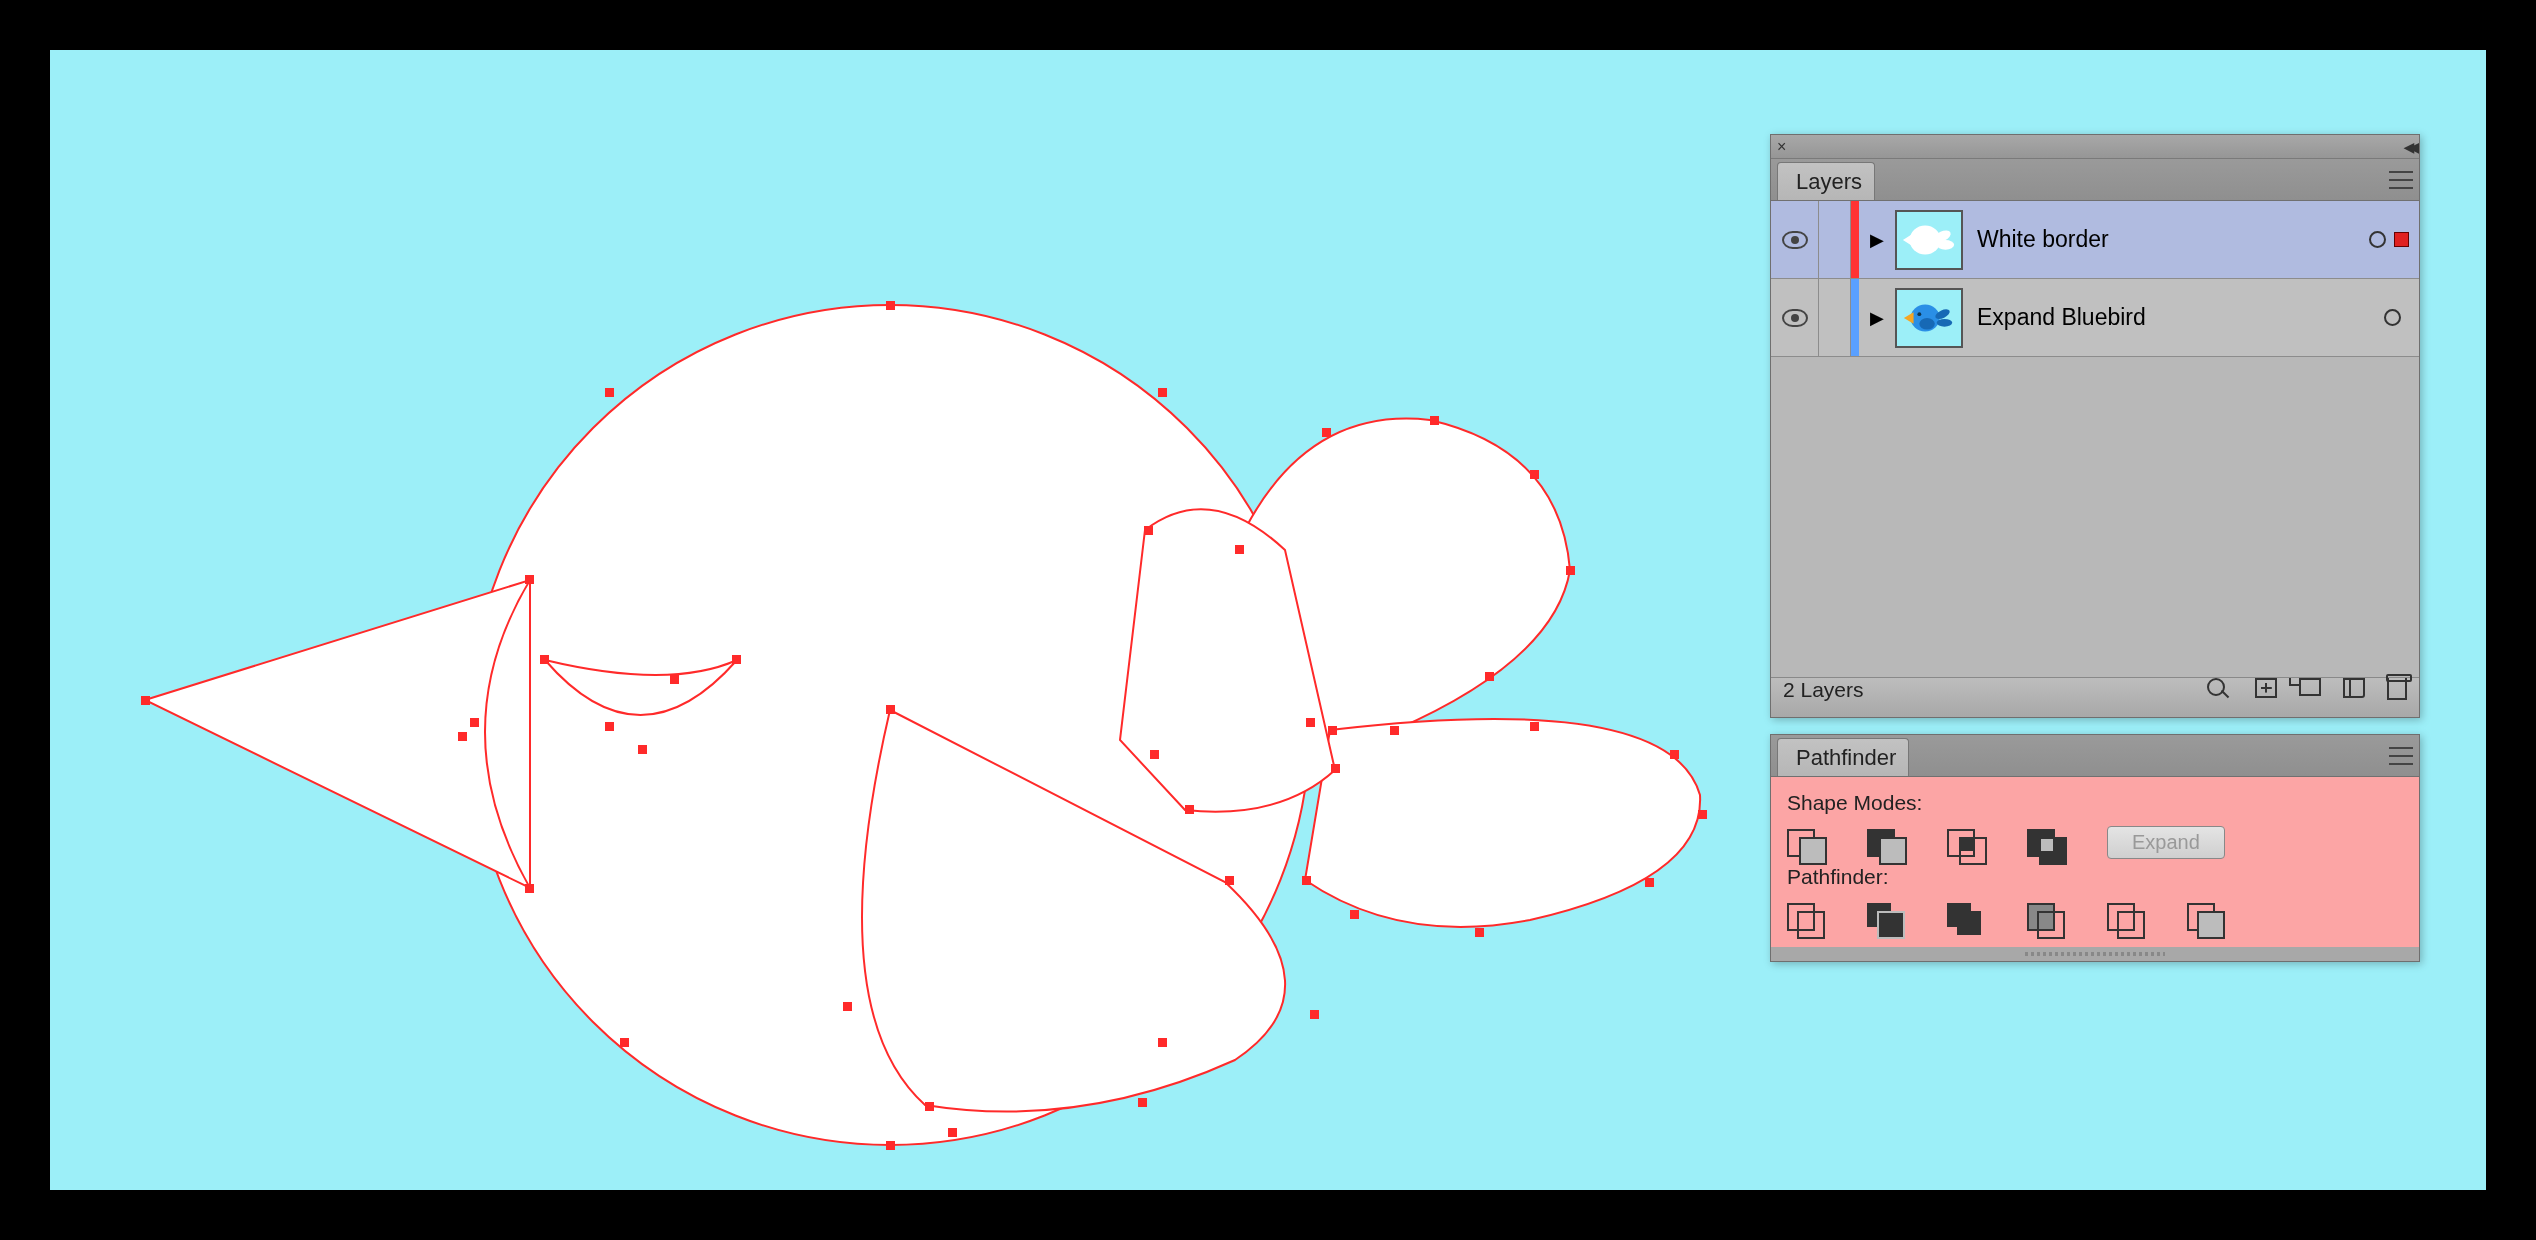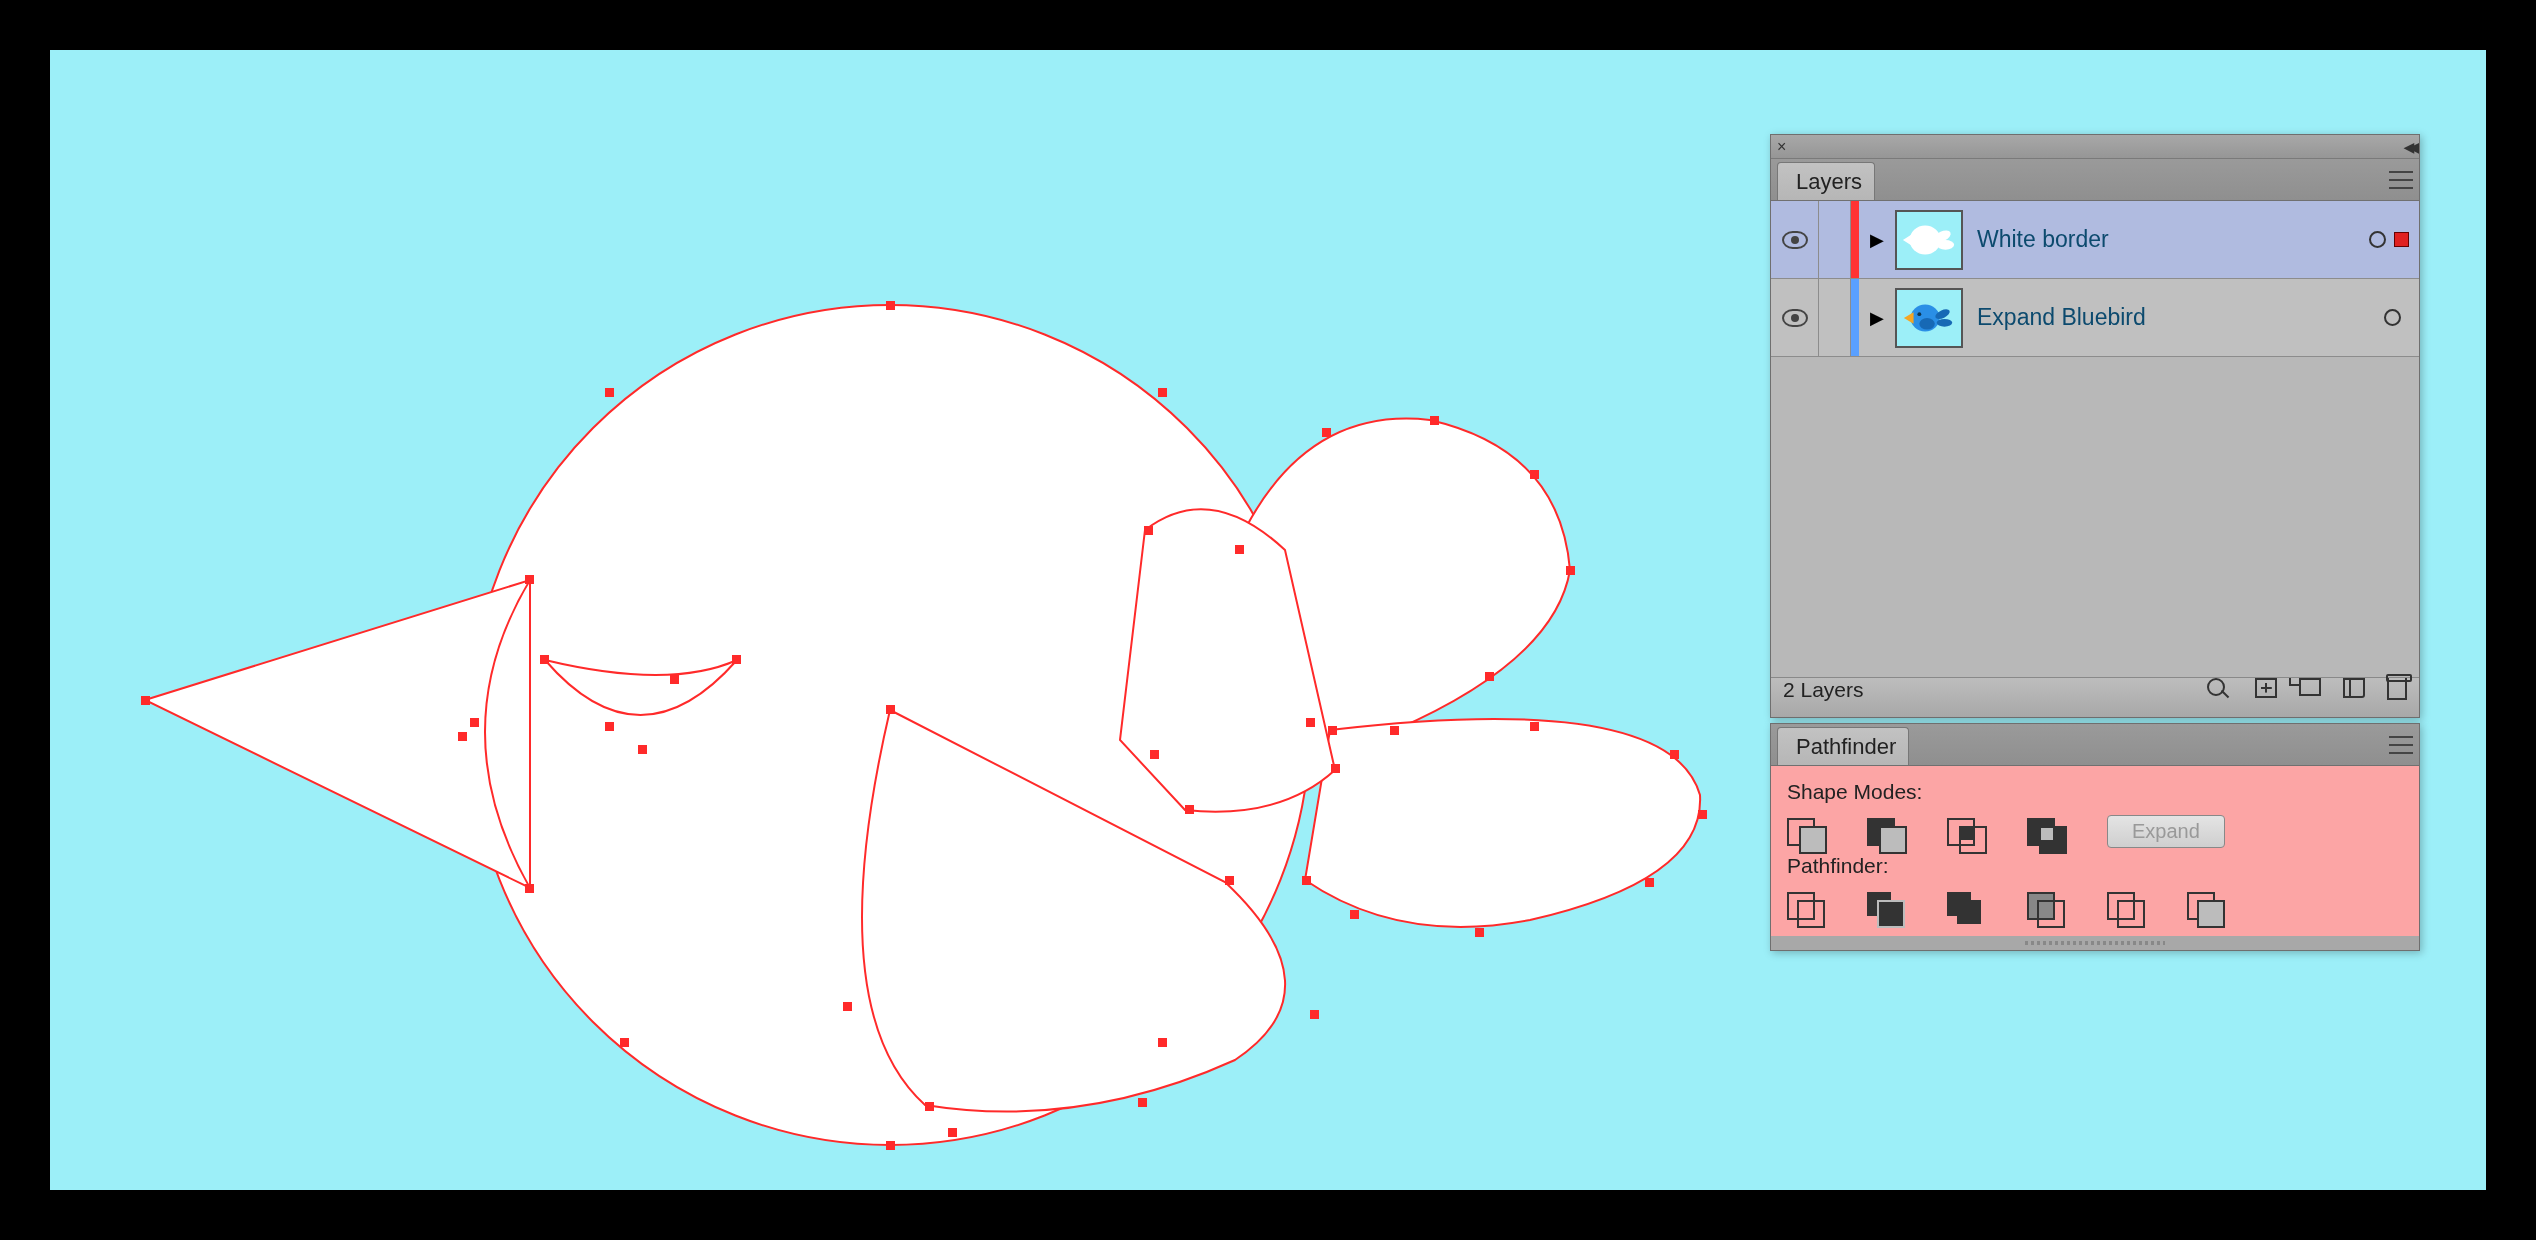--- a/index.html
+++ b/index.html
@@ -149,21 +149,21 @@
   border: 2px solid #555;
   background: #9ceff8;
   display: flex;
   align-items: center;
   justify-content: center;
   margin-right: 14px;
 }
 .thumb svg { width: 58px; height: 44px; }
 .layer-name {
   flex: 1;
-  color: #0c4a6e;
+  color: #000000;
   font-size: 23px;
 }
 .target-circ {
   width: 17px;
   height: 17px;
   border: 2px solid #333;
   border-radius: 50%;
   margin-right: 8px;
 }
 .sel-sq {
@@ -429,21 +429,21 @@
         <div class="footer-icons">
           <div class="f-icon search"></div>
           <div class="f-icon box"></div>
           <div class="f-icon newsub"></div>
           <div class="f-icon newlayer"></div>
           <div class="f-icon trash"></div>
         </div>
       </div>
     </div>
 
-    <div class="panel" style="margin-top:5px">
+    <div class="panel" style="margin-top:16px">
       <div class="tab-row">
         <div class="tab">Pathfinder</div>
         <div class="tab-menu">
             <span></span>
             <span></span>
             <span></span>
           </div>
       </div>
       <div class="pf-body">
         <div class="pf-label">Shape Modes:</div>

